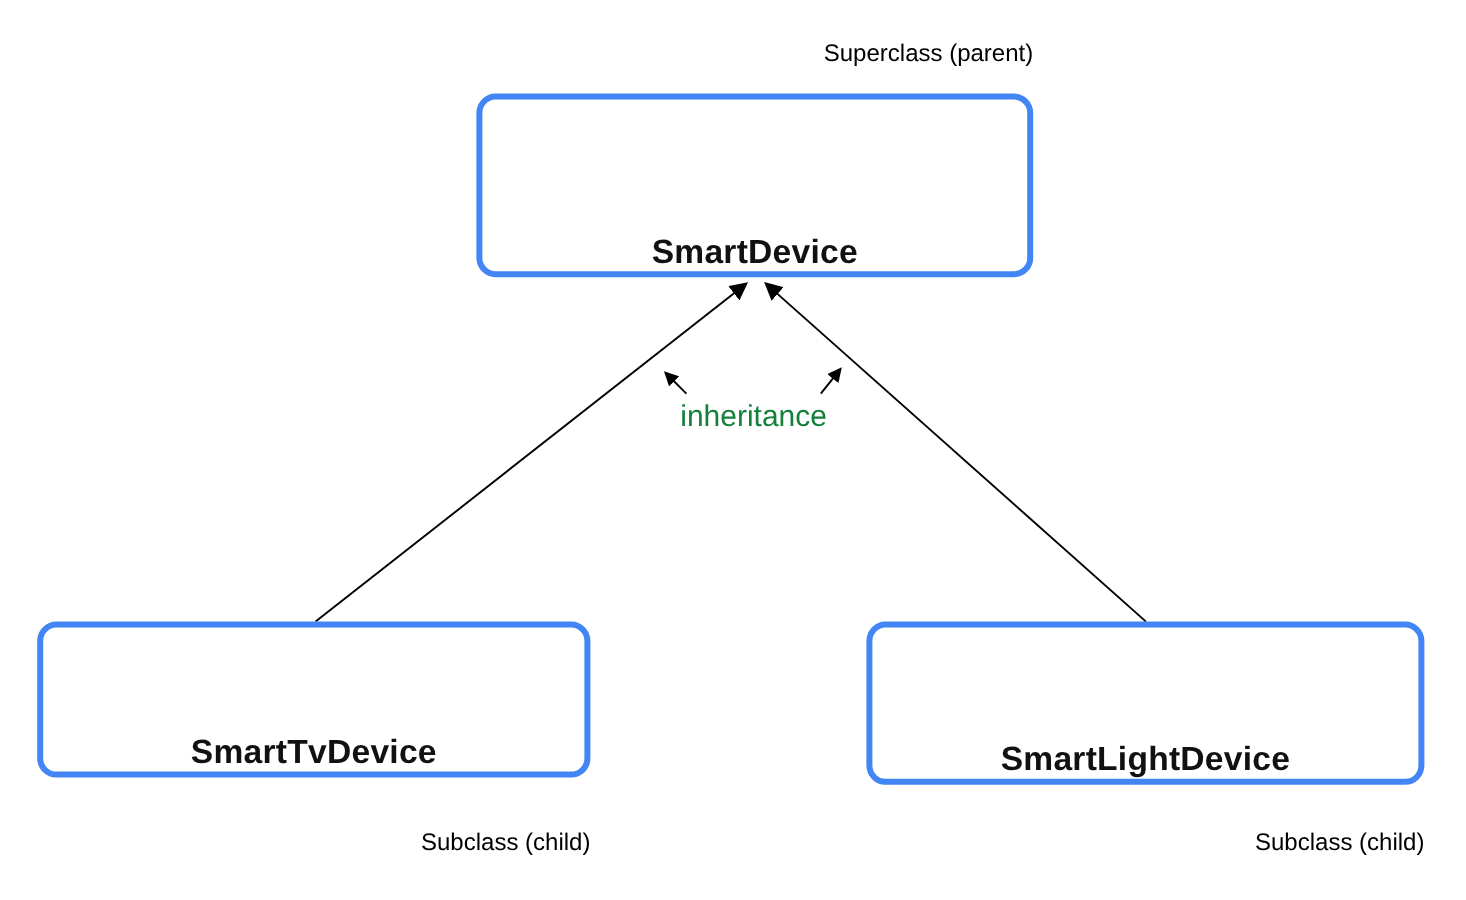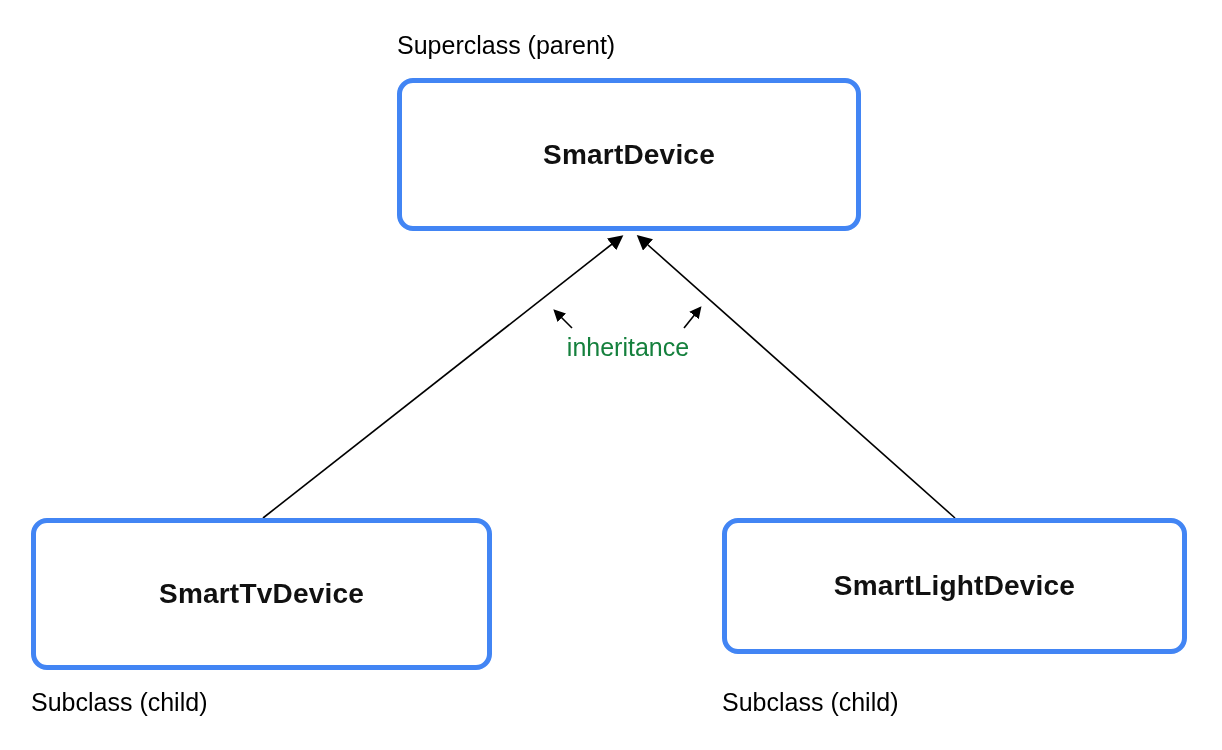--- a/index.html
+++ b/index.html
@@ -23,34 +23,34 @@
     height: 750px;
     pointer-events: none;
   }
   .class-box {
     position: absolute;
     box-sizing: border-box;
     border: 5px solid #4285F4;
     border-radius: 16px;
     background: #ffffff;
     display: flex;
-    align-items: center;
+    align-items: flex-end;
     justify-content: center;
     font-size: 28px;
     font-weight: bold;
     color: #111111;
     letter-spacing: 0.2px;
   }
   .box-superclass   { left: 397px; top: 78px;  width: 464px; height: 153px; }
-  .box-subclass-tv  { left: 31px;  top: 518px; width: 461px; height: 152px; }
+  .box-subclass-tv  { left: 31px;  top: 518px; width: 461px; height: 130px; }
   .box-subclass-light { left: 722px; top: 518px; width: 465px; height: 136px; }
   .role-label {
     position: absolute;
-    text-align: left;
-    font-size: 25px;
+    text-align: right;
+    font-size: 20px;
     color: #000000;
     line-height: 30px;
   }
   .label-superclass { left: 397px; top: 30px;  width: 464px; }
   .label-sub-tv     { left: 31px;  top: 687px; width: 461px; }
   .label-sub-light  { left: 722px; top: 687px; width: 465px; }
   .edge-label {
     position: absolute;
     left: 528px;
     top: 332px;

